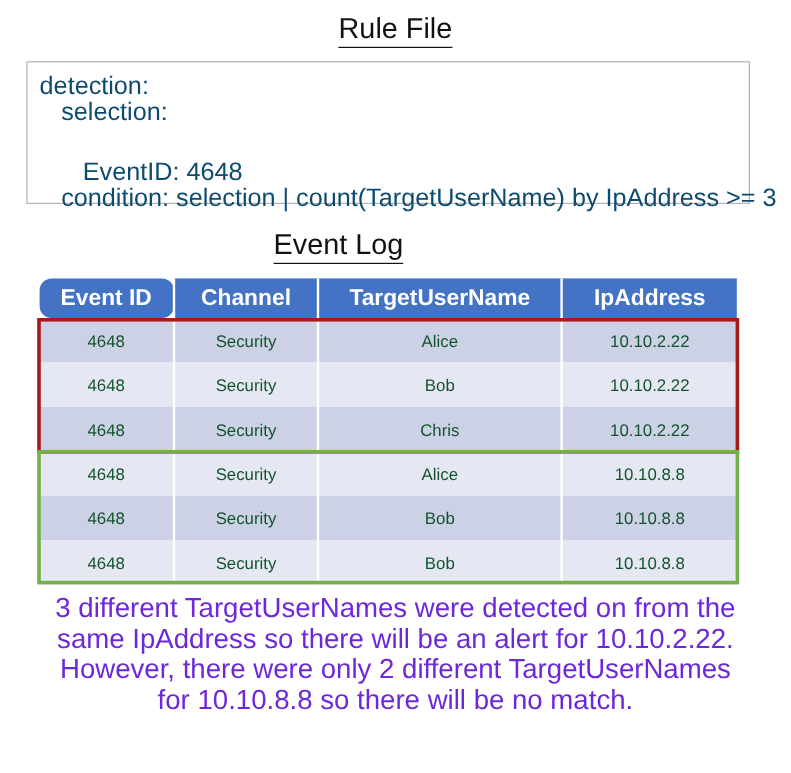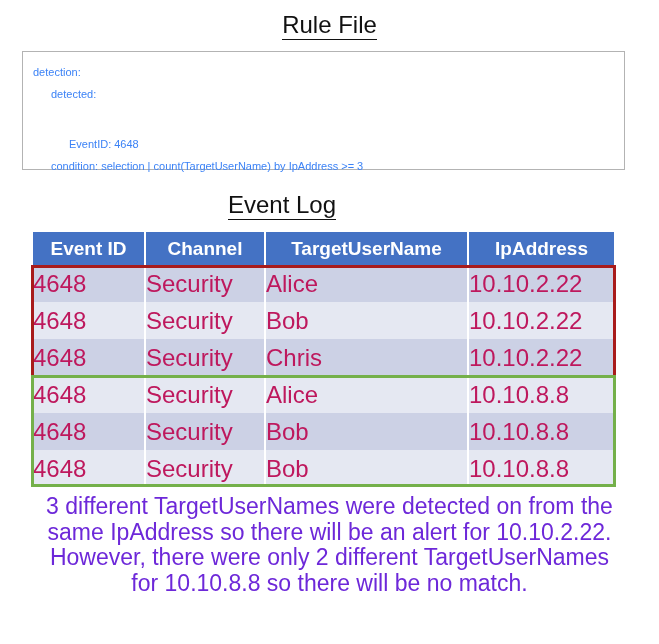--- a/index.html
+++ b/index.html
@@ -36,23 +36,23 @@
     left: 22px;
     top: 51px;
     width: 603px;
     height: 119px;
     border: 1px solid #b3b3b3;
     background: #ffffff;
     box-sizing: border-box;
     padding: 9px 0 0 10px;
   }
   .rule-line {
-    font-size: 11px;
+    font-size: 21px;
     line-height: 22px;
-    color: #3b82f6;
+    color: #0c4a6e;
     white-space: pre;
   }
   .ind0 { padding-left: 0px; }
   .ind1 { padding-left: 18px; }
   .ind2 { padding-left: 36px; margin-top: 28px; }
 
   
   #log-title { position: absolute; left: 0; top: 193px; width: 564px; }
 
   #event-log-table {
@@ -67,28 +67,28 @@
     background: #4472c4;
     color: #ffffff;
     font-size: 19px;
     font-weight: bold;
     height: 33px;
     text-align: center;
     border-left: 2px solid #ffffff;
     border-right: 2px solid #ffffff;
     padding: 0;
   }
-  #event-log-table th:first-child { border-left: none; }
+  #event-log-table th:first-child { border-left: none; border-radius: 10px; }
   #event-log-table th:last-child { border-right: none; }
 
   #event-log-table td {
-    font-size: 24px;
+    font-size: 14px;
     height: 37px;
-    text-align: left;
-    color: #be185d;
+    text-align: center;
+    color: #14532d;
     border-left: 2px solid #ffffff;
     border-right: 2px solid #ffffff;
     padding: 0;
   }
   #event-log-table td:first-child { border-left: none; }
   #event-log-table td:last-child { border-right: none; margin-left: 29px; }
 
   tr.band-dark  td { background: #ccd1e5; }
   tr.band-light td { background: #e5e8f2; }
 
@@ -132,21 +132,21 @@
 </style>
 </head>
 <body>
 
 <div class="section-title" id="rule-title">
   <span>Rule File</span>
 </div>
 
 <div id="rule-file-box">
   <div class="rule-line ind0">detection:</div>
-  <div class="rule-line ind1">detected:</div>
+  <div class="rule-line ind1">selection:</div>
   <div class="rule-line ind2">EventID: 4648</div>
   <div class="rule-line ind1">condition: selection | count(TargetUserName) by IpAddress &gt;= 3</div>
 </div>
 
 <div class="section-title" id="log-title">
   <span>Event Log</span>
 </div>
 
 <table id="event-log-table">
   <colgroup>

